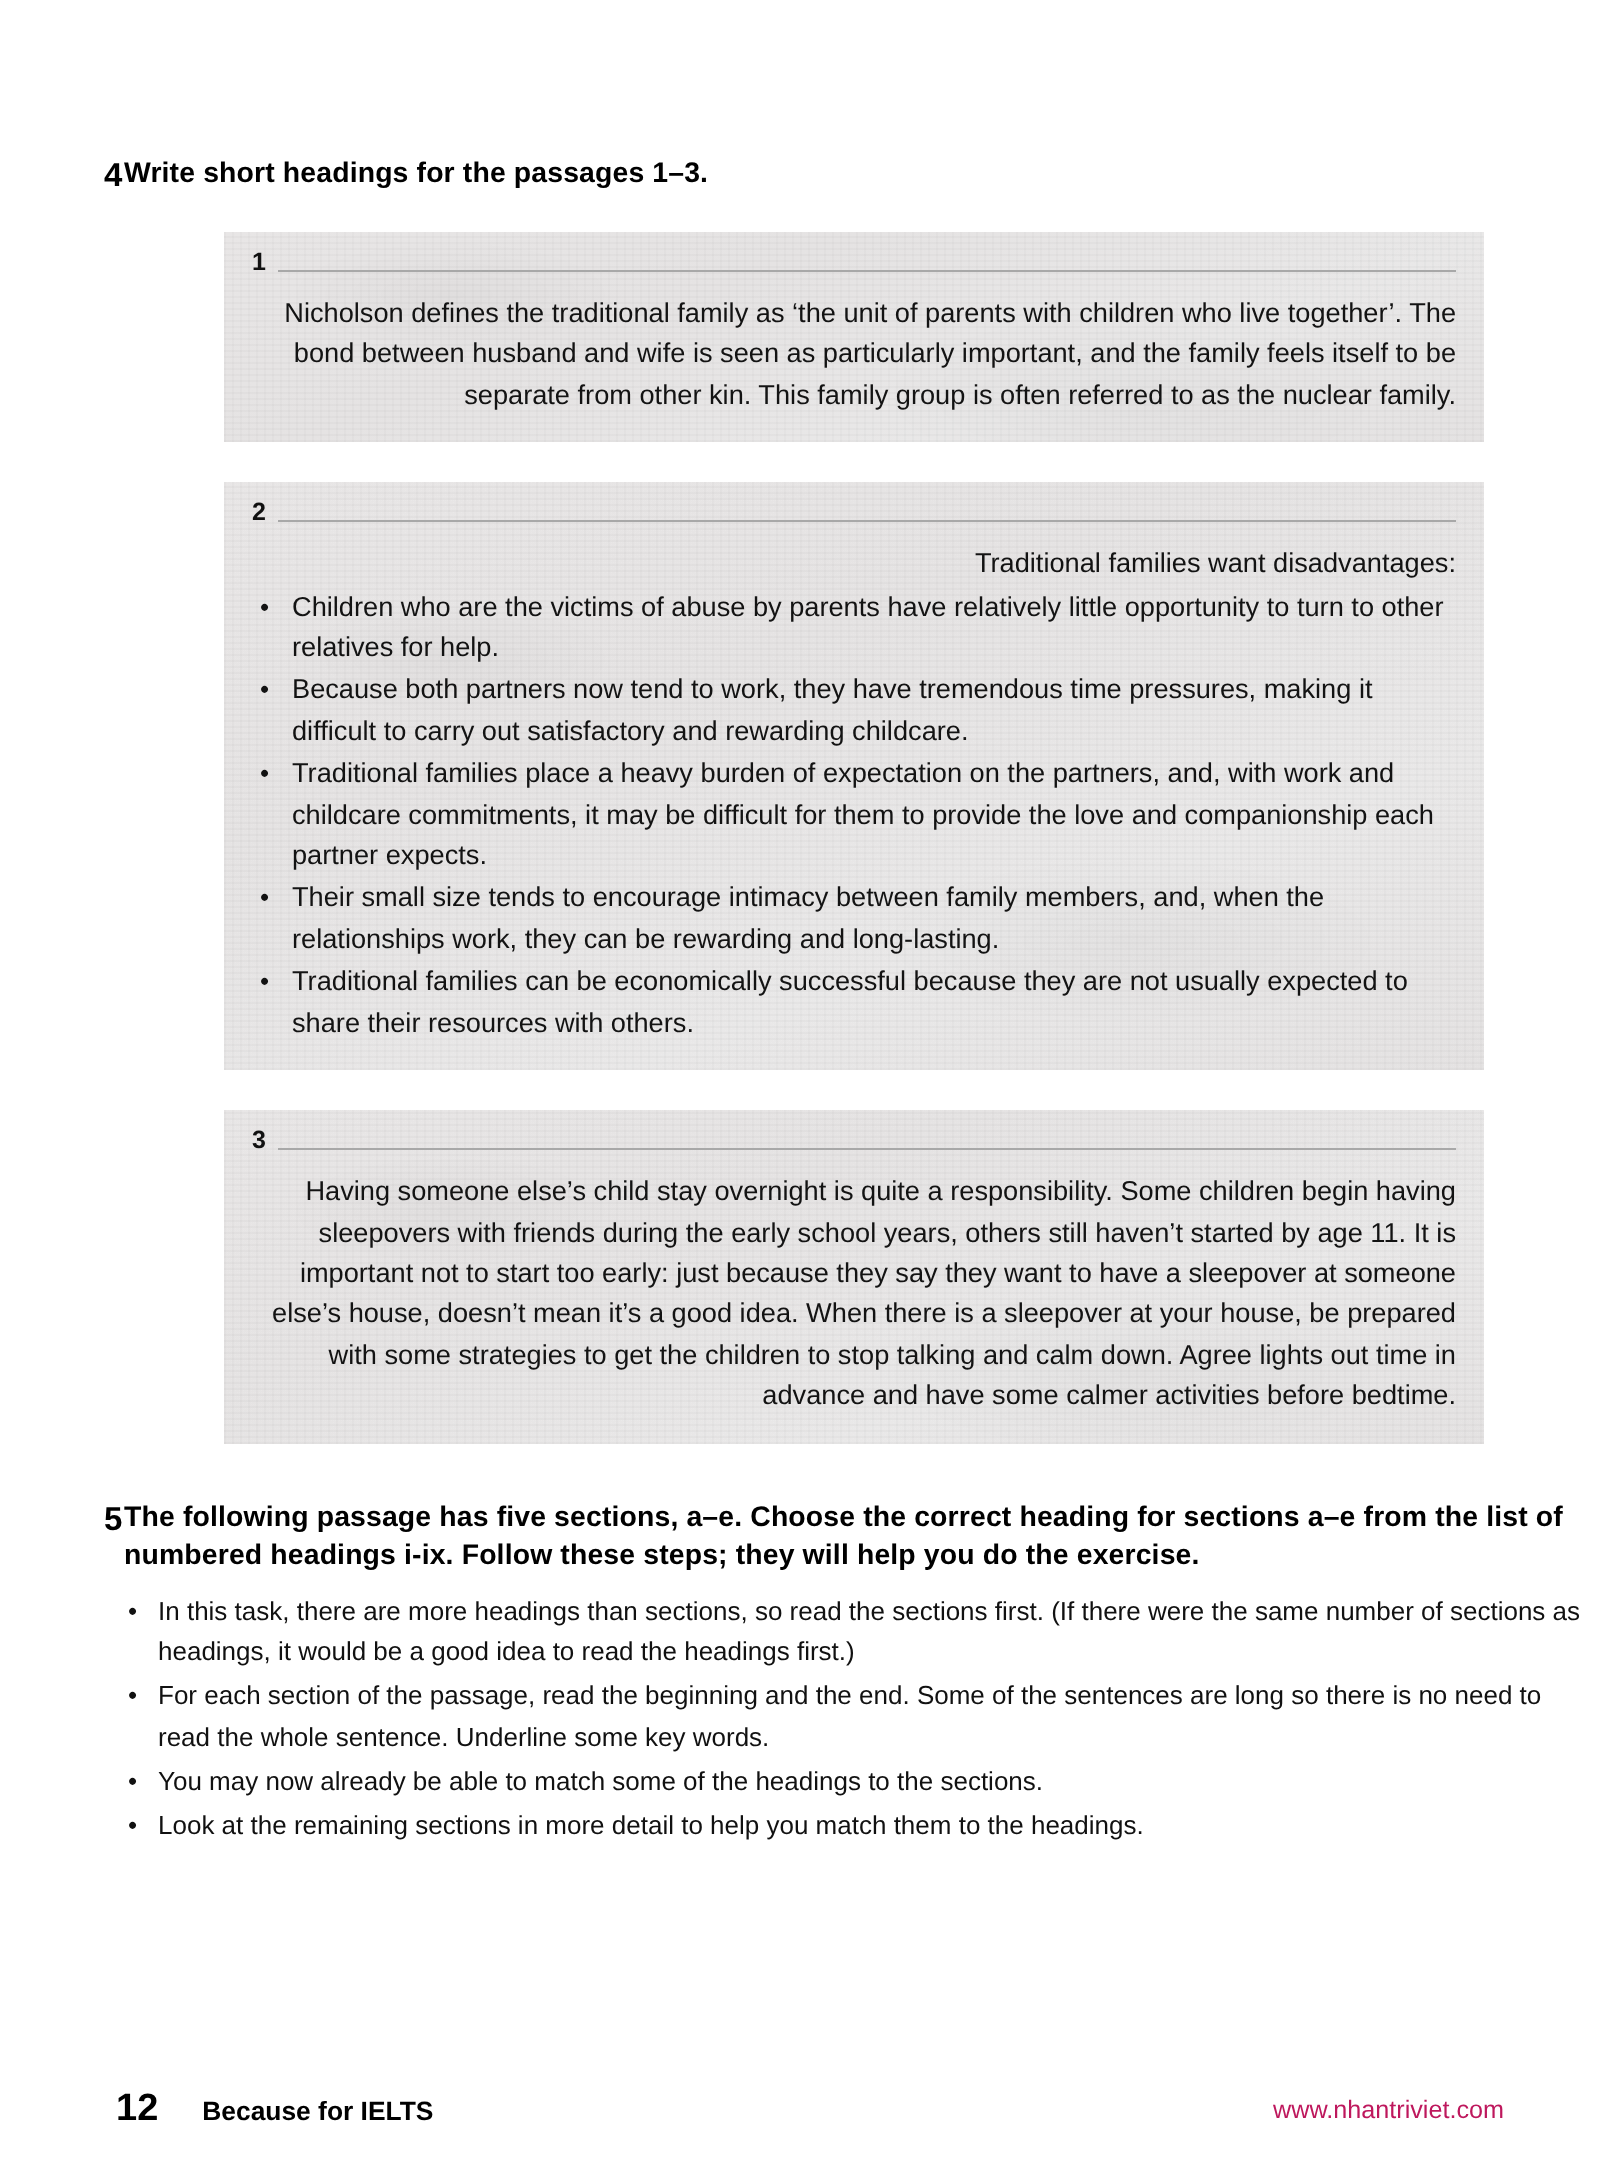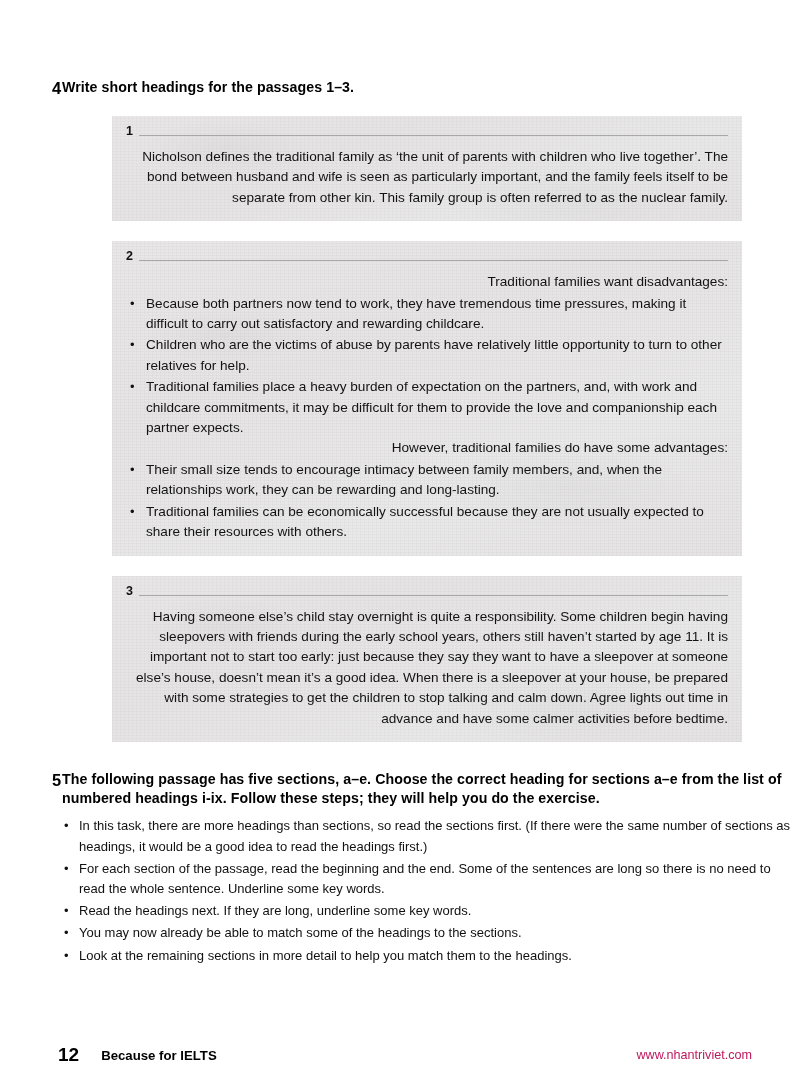--- a/index.html
+++ b/index.html
@@ -233,25 +233,24 @@
     </div>
 
     <div class="passage-box">
       <div class="box-head">
         <span class="box-num">2</span>
         <span class="box-rule"></span>
       </div>
       <div class="passage-text">
         <p>Traditional families want disadvantages:</p>
         <ul class="dots">
+          <li>Children who are the victims of abuse by parents have relatively little opportunity to turn to other relatives for help.</li>
           <li>Because both partners now tend to work, they have tremendous time pressures, making it difficult to carry out satisfactory and rewarding childcare.</li>
-          <li>Children who are the victims of abuse by parents have relatively little opportunity to turn to other relatives for help.</li>
           <li>Traditional families place a heavy burden of expectation on the partners, and, with work and childcare commitments, it may be difficult for them to provide the love and companionship each partner expects.</li>
         </ul>
-        <p>However, traditional families do have some advantages:</p>
         <ul class="dots">
           <li>Their small size tends to encourage intimacy between family members, and, when the relationships work, they can be rewarding and long-lasting.</li>
           <li>Traditional families can be economically successful because they are not usually expected to share their resources with others.</li>
         </ul>
       </div>
     </div>
 
     <div class="passage-box">
       <div class="box-head">
         <span class="box-num">3</span>
@@ -264,21 +263,20 @@
 
   </div>
 
   <div class="exercise ex5">
     <div class="ex-num">5</div>
     <div class="ex-body">
       <div class="ex-instruction">The following passage has five sections, a–e. Choose the correct heading for sections a–e from the list of numbered headings i-ix. Follow these steps; they will help you do the exercise.</div>
       <ul class="steps">
         <li>In this task, there are more headings than sections, so read the sections first. (If there were the same number of sections as headings, it would be a good idea to read the headings first.)</li>
         <li>For each section of the passage, read the beginning and the end. Some of the sentences are long so there is no need to read the whole sentence. Underline some key words.</li>
-        <li>Read the headings next. If they are long, underline some key words.</li>
         <li>You may now already be able to match some of the headings to the sections.</li>
         <li>Look at the remaining sections in more detail to help you match them to the headings.</li>
       </ul>
     </div>
   </div>
 
   <div class="footer">
     <span class="footer-page">12</span>
     <span class="footer-title">Because for IELTS</span>
     <span class="footer-url">www.nhantriviet.com</span>

